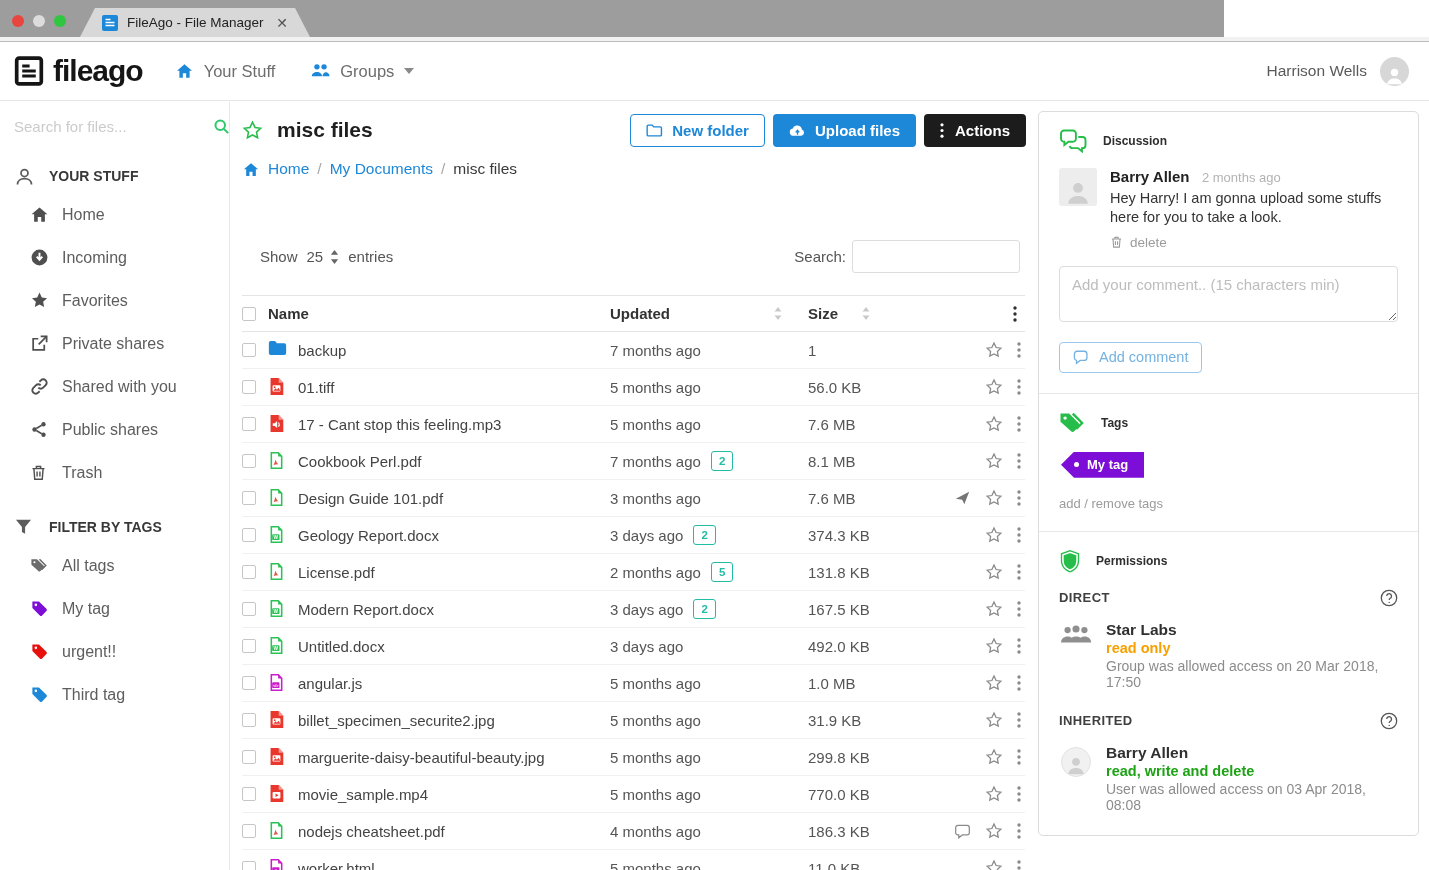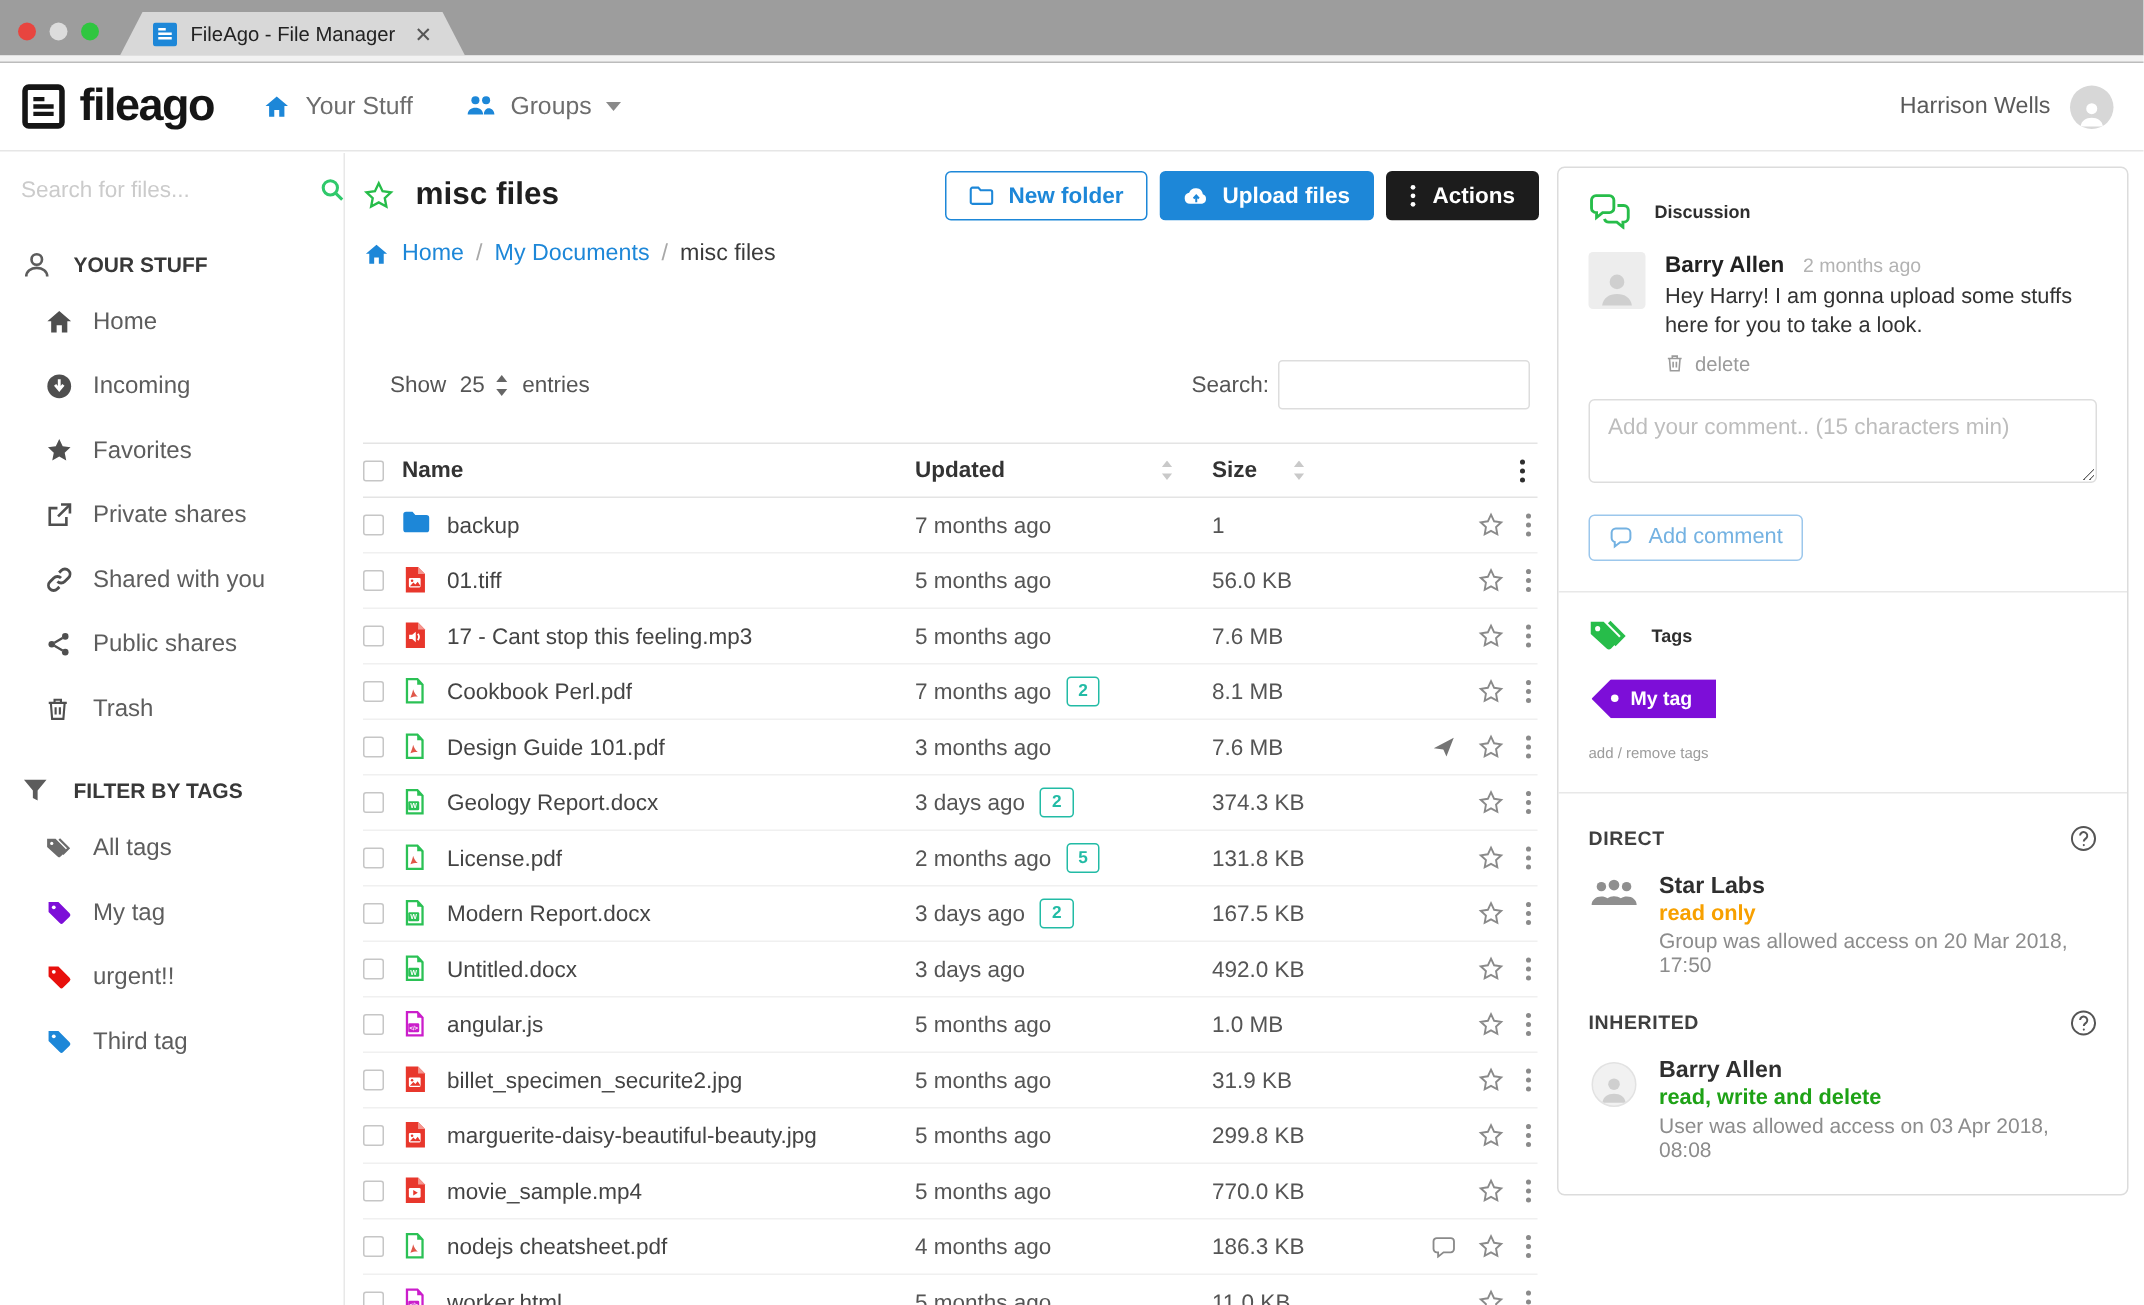--- a/index.html
+++ b/index.html
@@ -1,20 +1,20 @@
 <!DOCTYPE html>
 <html><head>
 <meta charset="utf-8">
 <style>
   * { box-sizing: border-box; margin: 0; padding: 0; }
   html,body { width:1429px; height:870px; overflow:hidden; background:#fff;
     font-family:"Liberation Sans", sans-serif; }
 
   
-  .chrome { position:absolute; top:0; left:0; width:1429px; height:37px; background:#9d9d9d; }
+  .chrome { position:absolute; top:0; left:0; width:1224px; height:37px; background:#9d9d9d; }
   .chrome-strip { position:absolute; top:37px; left:0; width:1429px; height:5px;
     background:#f2f2f2; border-bottom:1px solid #bcbcbc; }
   .traffic { position:absolute; top:15px; left:12px; display:flex; gap:9px; }
   .tl { width:12px; height:12px; border-radius:50%; }
   .tl.red{ background:#e8453f; } .tl.grey{ background:#dcdcdc; } .tl.green{ background:#2fc640; }
   .tab { position:absolute; left:80px; top:8px; width:230px; height:29px; background:#d8d8d8;
     clip-path:polygon(15px 0, calc(100% - 15px) 0, 100% 100%, 0 100%);
     display:flex; align-items:center; padding:0 22px; }
   .tab-favicon { width:16px; height:16px; flex:0 0 16px; }
   .tab-title { font-size:13.5px; color:#222; margin-left:9px; white-space:nowrap; }
@@ -123,21 +123,21 @@
   .c-input::placeholder { color:#bdbdbd; }
   .add-comment { margin-top:16px; display:inline-flex; align-items:center; gap:9px; height:31px;
     padding:0 13px; background:#fff; border:1px solid #9cc7ec; color:#74b2e2; border-radius:4px;
     font-size:14.5px; cursor:pointer; font-family:"Liberation Sans", sans-serif; }
 
   .tag-chip { position:relative; display:inline-flex; align-items:center; height:26px;
     margin:2px 0 0 2px; padding:0 16px 0 26px; background:#7d0ed8; color:#fff; font-size:13px;
     font-weight:700; clip-path:polygon(13px 0, 100% 0, 100% 100%, 13px 100%, 0 50%); cursor:pointer; }
   .tag-chip::before { content:""; position:absolute; left:13px; top:10.5px; width:5px; height:5px;
     border-radius:50%; background:#fff; }
-  .tag-link { margin-top:18px; color:#9c9c9c; font-size:10px; cursor:pointer; }
+  .tag-link { margin-top:18px; color:#9c9c9c; font-size:13px; cursor:pointer; }
 
   .perm-label { display:flex; align-items:center; font-size:13px; font-weight:700;
     letter-spacing:.4px; color:#3f3f3f; margin:4px 0 14px; }
   .perm-label .q { margin-left:auto; display:flex; cursor:pointer; }
   .perm-entry { display:flex; gap:13px; margin-bottom:22px; }
   .perm-entry:last-child { margin-bottom:2px; }
   .pe-icon { width:34px; flex:0 0 34px; display:flex; justify-content:center; padding-top:3px; }
   .pe-name { font-size:15.5px; font-weight:700; color:#2f2f2f; }
   .pe-level { font-size:14.5px; font-weight:700; margin-top:1px; }
   .pe-level.orange { color:#f7a000; }
@@ -936,20 +936,29 @@
             <circle cx="6.1" cy="7.1" r="1.7" fill="#fff"></circle>
           </svg>
         </span>
       <span>Tags</span>
     </div>
     <span class="tag-chip">My tag</span>
     <div class="tag-link">add / remove tags</div>
   </div>
 
   <div class="psec">
+    <div class="psec-head">
+      <span class="picon">
+          <svg width="22" height="25" viewBox="0 0 24 27">
+            <path d="M12 1l10 3.6v8c0 6.4-4.2 10.8-10 13-5.8-2.2-10-6.6-10-13v-8z" fill="#27bd4a"></path>
+            <path d="M12 3.4l7.7 2.8v6.4c0 5.1-3.2 8.6-7.7 10.5-4.5-1.9-7.7-5.4-7.7-10.5V6.2z" fill="none" stroke="#fff" stroke-width="1.7"></path>
+          </svg>
+        </span>
+      <span>Permissions</span>
+    </div>
     <div class="perm-label">
       <span>DIRECT</span>
       <span class="q">
           <svg width="18" height="18" viewBox="0 0 18 18" fill="none" stroke="#555" stroke-width="1.3">
             <circle cx="9" cy="9" r="7.7"></circle>
             <path d="M6.7 7a2.4 2.4 0 114.2 1.7c-.8.8-1.7 1-1.7 2.3"></path>
             <circle cx="9.2" cy="13.4" r="0.7" fill="#555" stroke="none"></circle>
           </svg>
         </span>
     </div>

